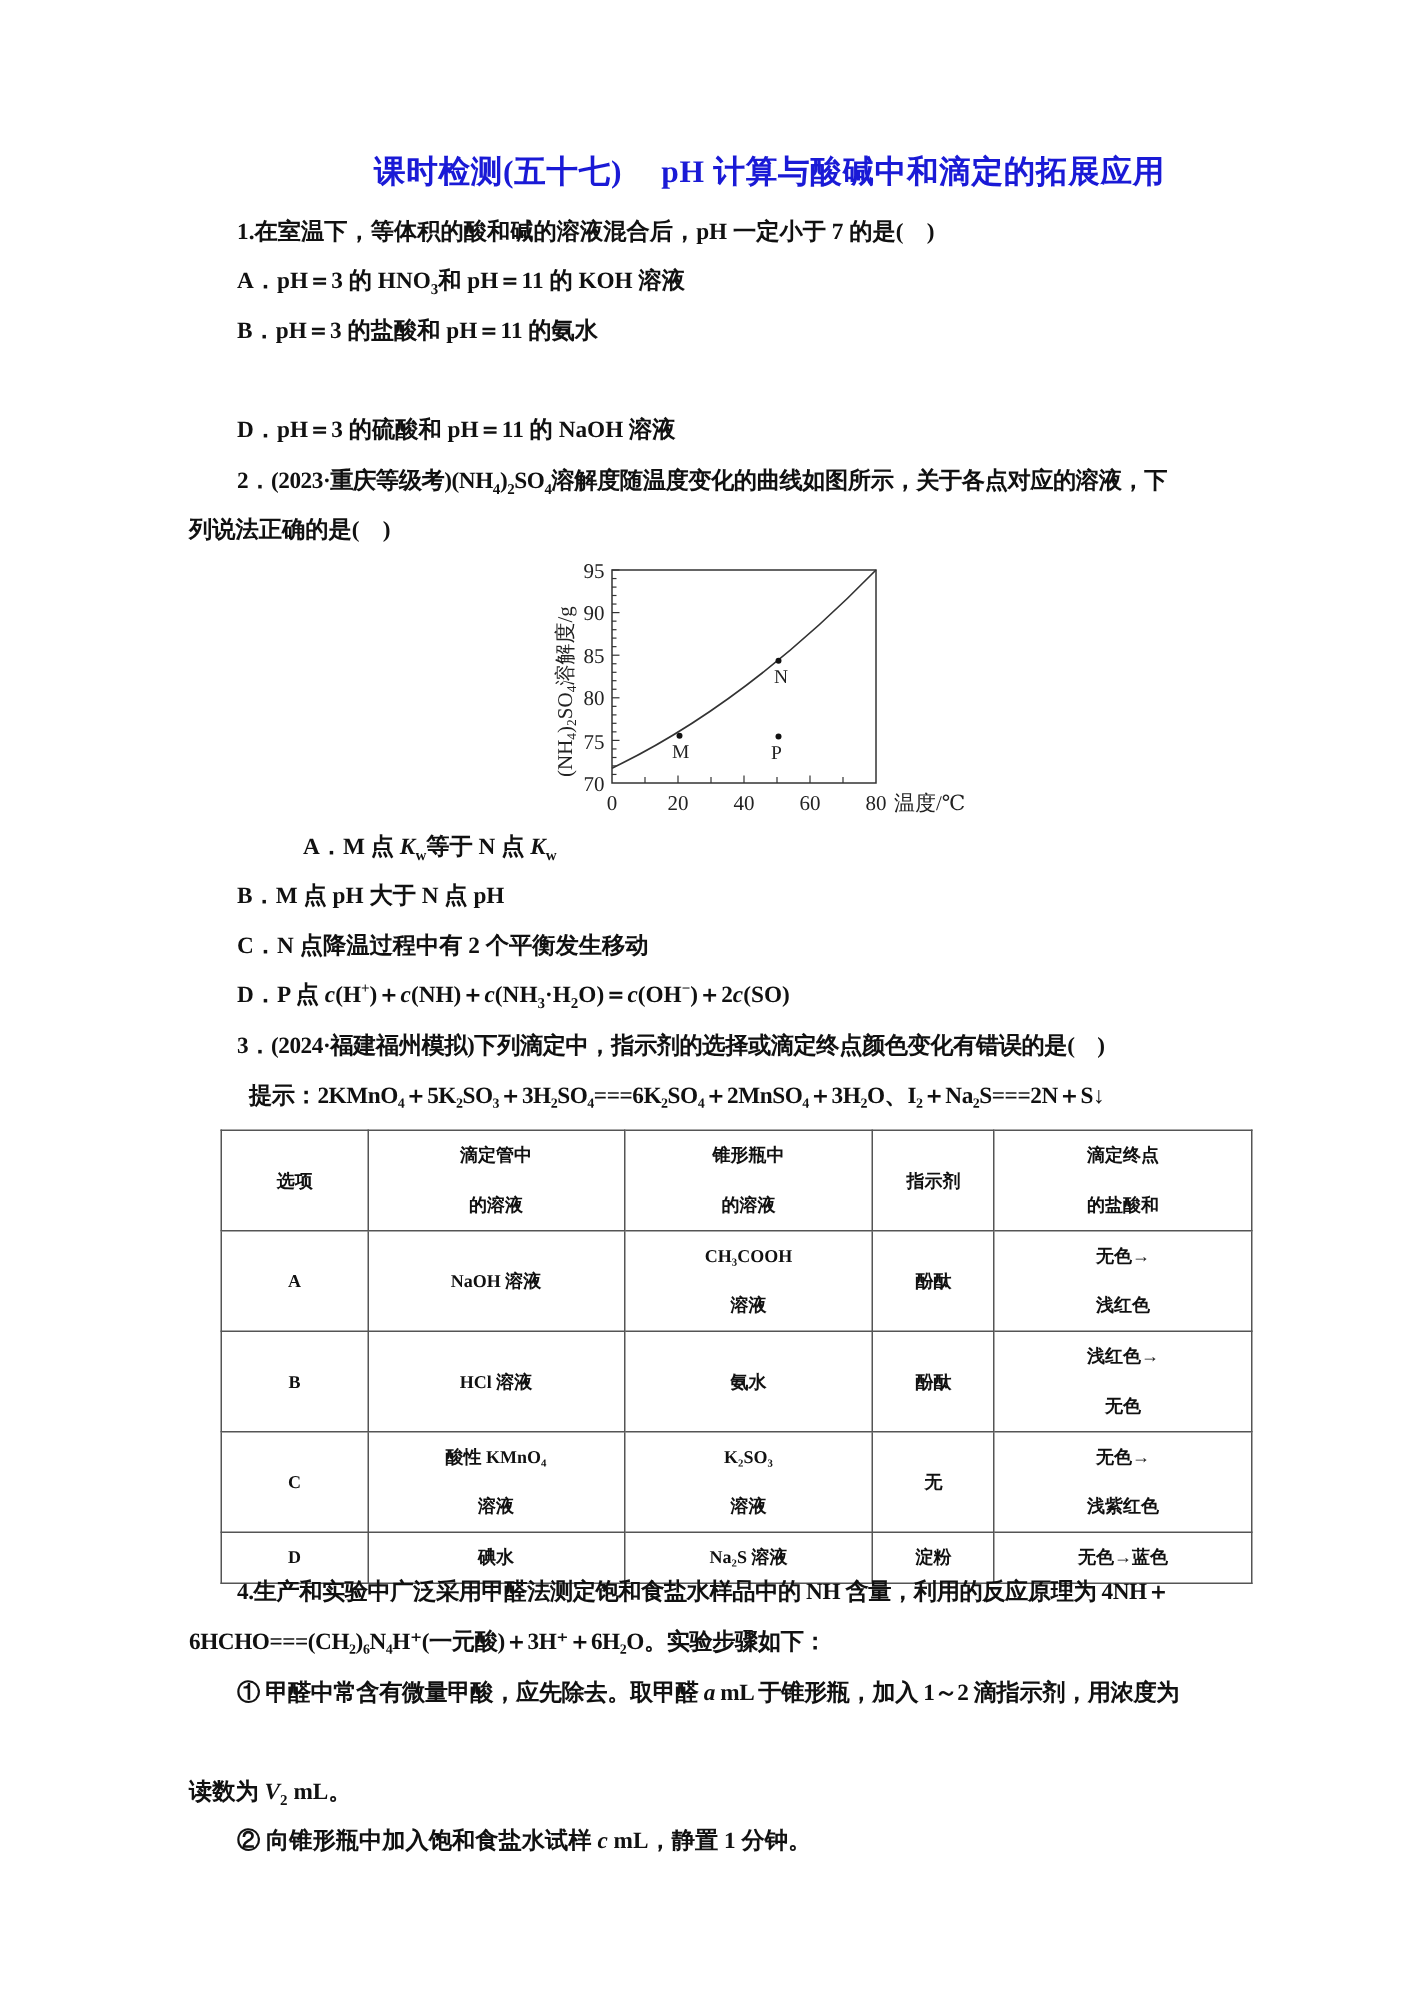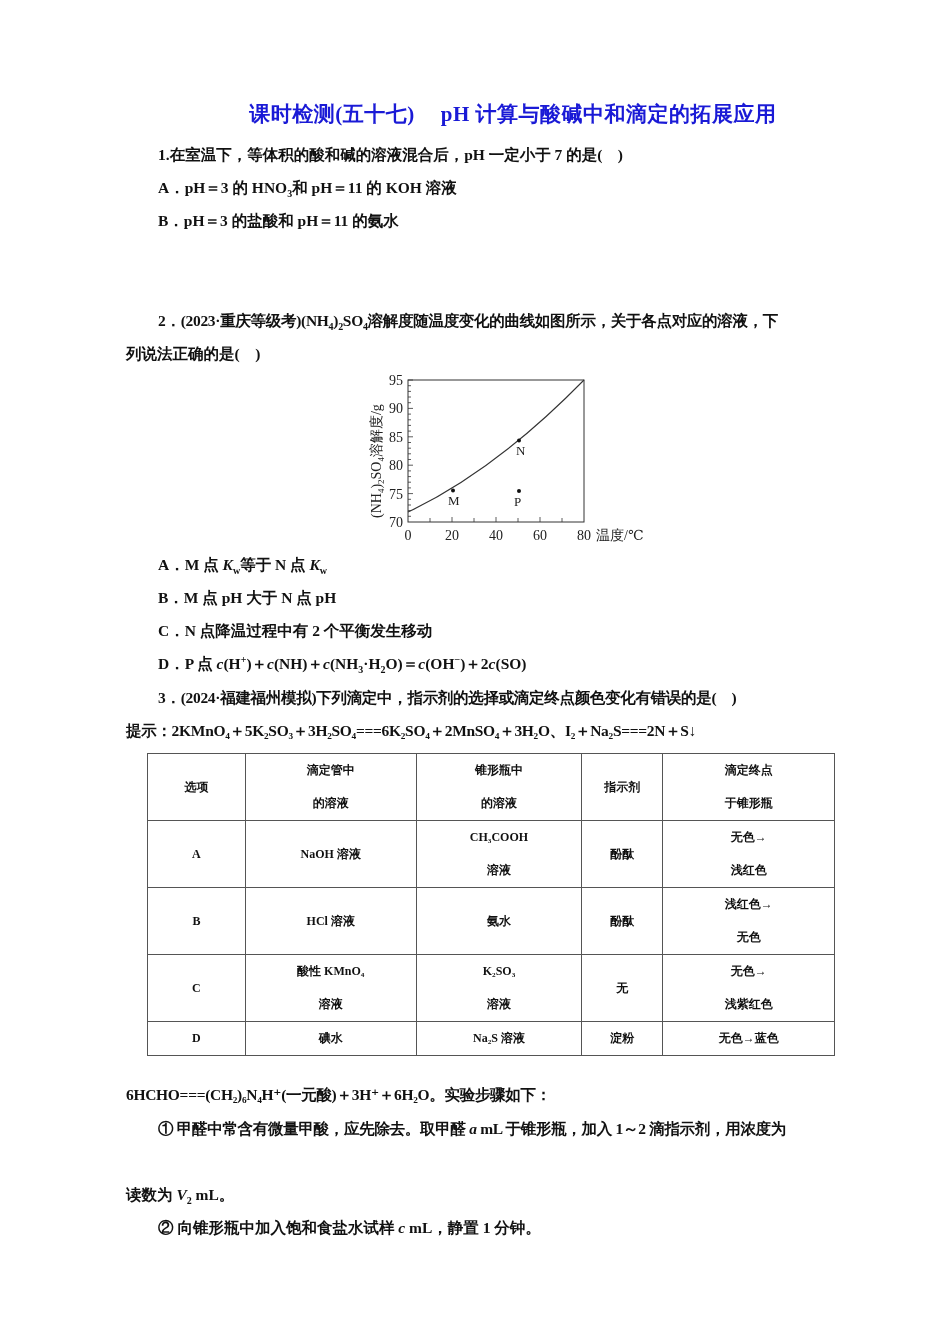--- a/index.html
+++ b/index.html
@@ -31,20 +31,21 @@
 
 <div class="page">
 
   <div class="title">
     <span>课时检测(五十七)</span><span class="gap"></span><span>pH 计算与酸碱中和滴定的拓展应用</span>
   </div>
 
   <div class="line ind" style="top:145px;text-align:center;">1.在室温下，等体积的酸和碱的溶液混合后，pH 一定小于 7 的是(　)</div>
   <div class="line ind" style="top:178px;"><span>A．pH＝3 的 HNO</span><sub>3</sub><span>和 pH＝11 的 KOH 溶液</span></div>
   <div class="line ind" style="top:211px;">B．pH＝3 的盐酸和 pH＝11 的氨水</div>
+  <div class="line ind" style="top:277px;">D．pH＝3 的硫酸和 pH＝11 的 NaOH 溶液</div>
 
   <div class="line ind narrow" style="top:311px;"><span>2．(2023·重庆等级考)(NH</span><sub>4</sub><span>)</span><sub>2</sub><span>SO</span><sub>4</sub><span>溶解度随温度变化的曲线如图所示，关于各点对应的溶液，下</span></div>
   <div class="line full" style="top:344px;">列说法正确的是(　)</div>
 
   <div class="chart">
     <svg width="300" height="186" viewBox="0 0 300 186" xmlns="http://www.w3.org/2000/svg">
 
       <rect x="52" y="14" width="176" height="142" fill="none" stroke="#333" stroke-width="1"></rect>
 
       <g stroke="#333" stroke-width="0.8">
@@ -108,27 +109,27 @@
         <text x="140" y="174">40</text>
           <text x="184" y="174">60</text>
         <text x="228" y="174">80</text>
       </g>
       <text x="240" y="174" font-size="14" fill="#222">温度/℃</text>
 
       <text transform="translate(25,152) rotate(-90)" font-size="14" fill="#222">(NH<tspan font-size="9" dy="3">4</tspan><tspan dy="-3">)</tspan><tspan font-size="9" dy="3">2</tspan><tspan dy="-3">SO</tspan><tspan font-size="9" dy="3">4</tspan><tspan dy="-3">溶解度/g</tspan></text>
     </svg>
   </div>
 
-  <div class="line ind" style="top:555px;"><span>A．M 点 </span><span class="it">K</span><sub>w</sub><span>等于 N 点 </span><span class="it">K</span><sub>w</sub></div>
+  <div class="line ind" style="top:555px;margin-left:44px;"><span>A．M 点 </span><span class="it">K</span><sub>w</sub><span>等于 N 点 </span><span class="it">K</span><sub>w</sub></div>
   <div class="line ind" style="top:588px;">B．M 点 pH 大于 N 点 pH</div>
   <div class="line ind" style="top:621px;">C．N 点降温过程中有 2 个平衡发生移动</div>
   <div class="line ind" style="top:654px;"><span>D．P 点 </span><span class="it">c</span><span>(H</span><sup>+</sup><span>)＋</span><span class="it">c</span><span>(NH)＋</span><span class="it">c</span><span>(NH</span><sub>3</sub><span>·H</span><sub>2</sub><span>O)＝</span><span class="it">c</span><span>(OH</span><sup>−</sup><span>)＋2</span><span class="it">c</span><span>(SO)</span></div>
 
   <div class="line ind narrow" style="top:688px;">3．(2024·福建福州模拟)下列滴定中，指示剂的选择或滴定终点颜色变化有错误的是(　)</div>
-  <div class="line full narrow" style="top:721px;">提示：2KMnO₄＋5K₂SO₃＋3H₂SO₄===6K₂SO₄＋2MnSO₄＋3H₂O、I₂＋Na₂S===2N＋S↓</div>
+  <div class="line full narrow" style="top:721px;margin-left:40px;">提示：2KMnO₄＋5K₂SO₃＋3H₂SO₄===6K₂SO₄＋2MnSO₄＋3H₂O、I₂＋Na₂S===2N＋S↓</div>
 
   <table class="tbl">
     <colgroup>
         <col style="width:98px">
         <col style="width:171px">
         <col style="width:166px">
         <col style="width:81px">
         <col style="width:172px">
       </colgroup>
     <tbody>
@@ -142,21 +143,21 @@
           </td>
       <td>
             <div>锥形瓶中</div>
             <div>的溶液</div>
           </td>
       <td>
             <div>指示剂</div>
           </td>
       <td>
             <div>滴定终点</div>
-            <div>于锥形瓶</div>
+            <div>的盐酸和</div>
           </td>
     </tr>
     <tr class="r-a">
       <td>A</td>
       <td>
             <div>NaOH 溶液</div>
           </td>
       <td>
             <div>CH₃COOH</div>
             <div>溶液</div>
@@ -206,18 +207,19 @@
             <div>Na₂S 溶液</div>
           </td>
       <td>淀粉</td>
       <td>
             <div>无色→蓝色</div>
           </td>
     </tr>
   </tbody>
     </table>
 
+  <div class="line ind narrow" style="top:1052px;">4.生产和实验中广泛采用甲醛法测定饱和食盐水样品中的 NH 含量，利用的反应原理为 4NH＋</div>
   <div class="line full narrow" style="top:1085px;">6HCHO===(CH₂)₆N₄H⁺(一元酸)＋3H⁺＋6H₂O。实验步骤如下：</div>
   <div class="line ind narrow" style="top:1119px;"><span>① 甲醛中常含有微量甲酸，应先除去。取甲醛 </span><span class="it">a</span><span> mL 于锥形瓶，加入 1～2 滴指示剂，用浓度为</span></div>
   <div class="line full" style="top:1185px;"><span>读数为 </span><span class="it">V</span><sub>2</sub><span> mL。</span></div>
   <div class="line ind" style="top:1218px;"><span>② 向锥形瓶中加入饱和食盐水试样 </span><span class="it">c</span><span> mL，静置 1 分钟。</span></div>
 
 </div>
 
 </body></html>

